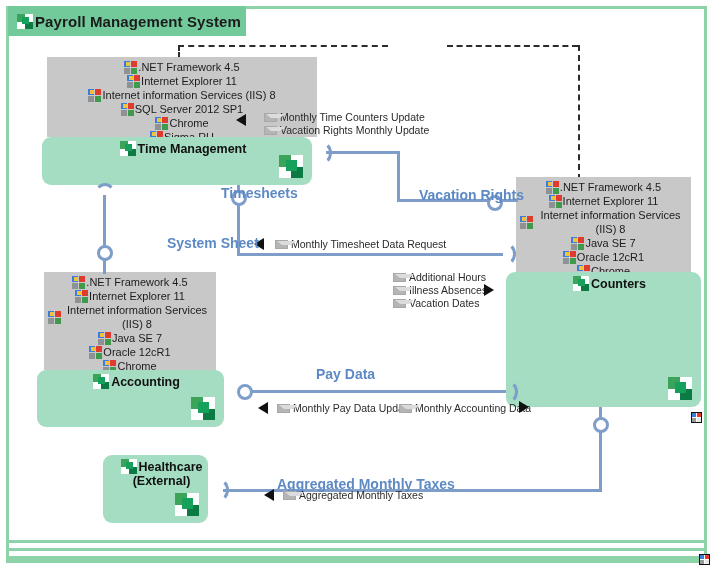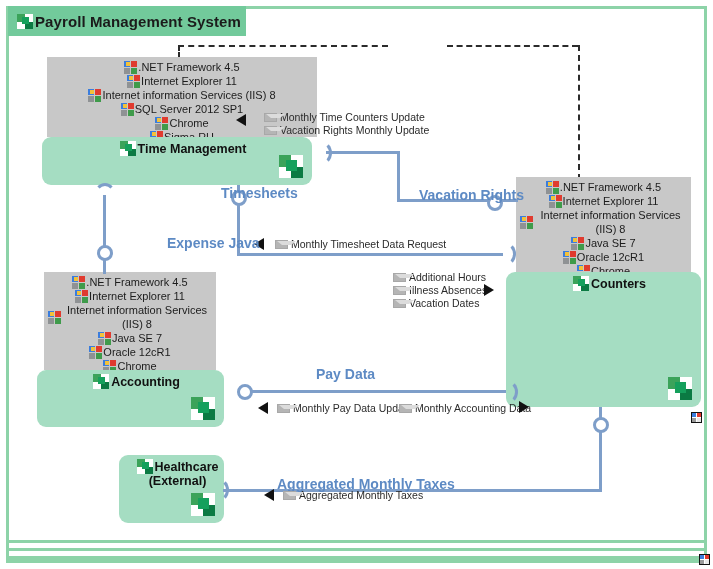--- a/index.html
+++ b/index.html
@@ -411,21 +411,21 @@
           <i class="p1"></i>
           <i class="p2"></i>
           <i class="p3"></i>
           <i class="p4"></i>
           <i class="p5"></i>
         </span>
     </div>
   </div>
 
   <div class="node" style="left:103px;top:455px;width:105px;height:68px;">
-    <div class="body" style="left:0;top:0;width:105px;height:68px;margin-left:16px;">
+    <div class="body" style="left:0;top:0;width:105px;height:68px;">
       <div class="nm two">
         <div style="display:flex;align-items:center;">
           <span class="puz">
               <i class="p1"></i>
               <i class="p2"></i>
               <i class="p3"></i>
               <i class="p4"></i>
               <i class="p5"></i>
             </span>
           <span>Healthcare</span>
@@ -461,21 +461,21 @@
     <div class="row">
         <span class="env"></span>
         <span>Monthly Timesheet Data Request</span>
       </div>
   </div>
 
   <div class="socket up" style="left:94px;top:183px;"></div>
   <div class="wire wirev" style="left:103px;top:195px;height:53px;"></div>
   <div class="ball" style="left:97px;top:245px;"></div>
   <div class="wire wirev" style="left:103px;top:260px;height:14px;"></div>
-  <div class="iflabel" style="left:167px;top:235px;">Expense Java</div>
+  <div class="iflabel" style="left:167px;top:235px;">System Sheet</div>
 
   <div class="wire wireh" style="left:248px;top:390px;width:258px;"></div>
   <div class="ball" style="left:237px;top:384px;"></div>
   <div class="socket right" style="left:496px;top:380px;"></div>
   <div class="iflabel" style="left:316px;top:366px;">Pay Data</div>
   <div class="arrow l" style="left:258px;top:402px;"></div>
   <div class="msgs" style="left:277px;top:402px;">
     <div class="row">
         <span class="env"></span>
         <span>Monthly Pay Data Update</span>

